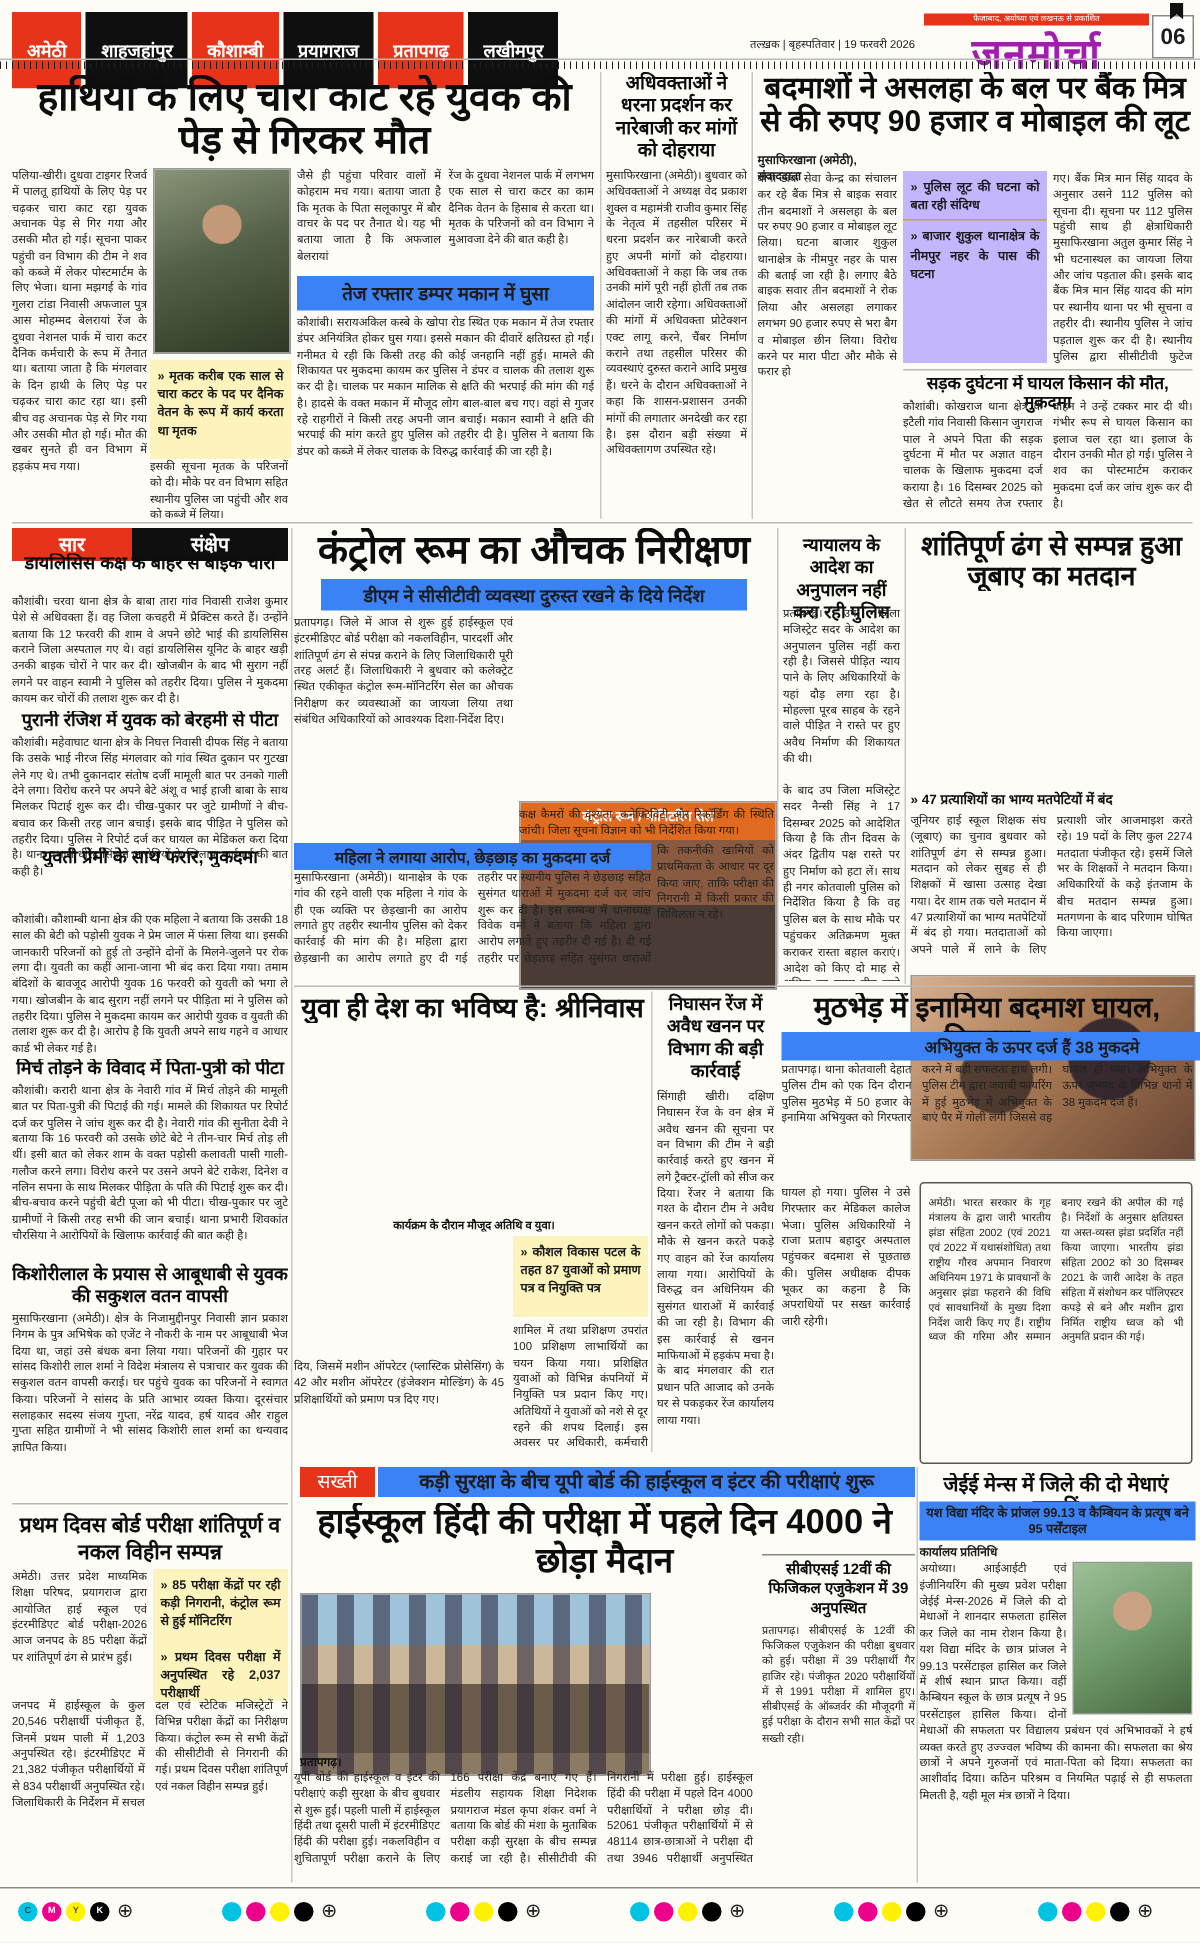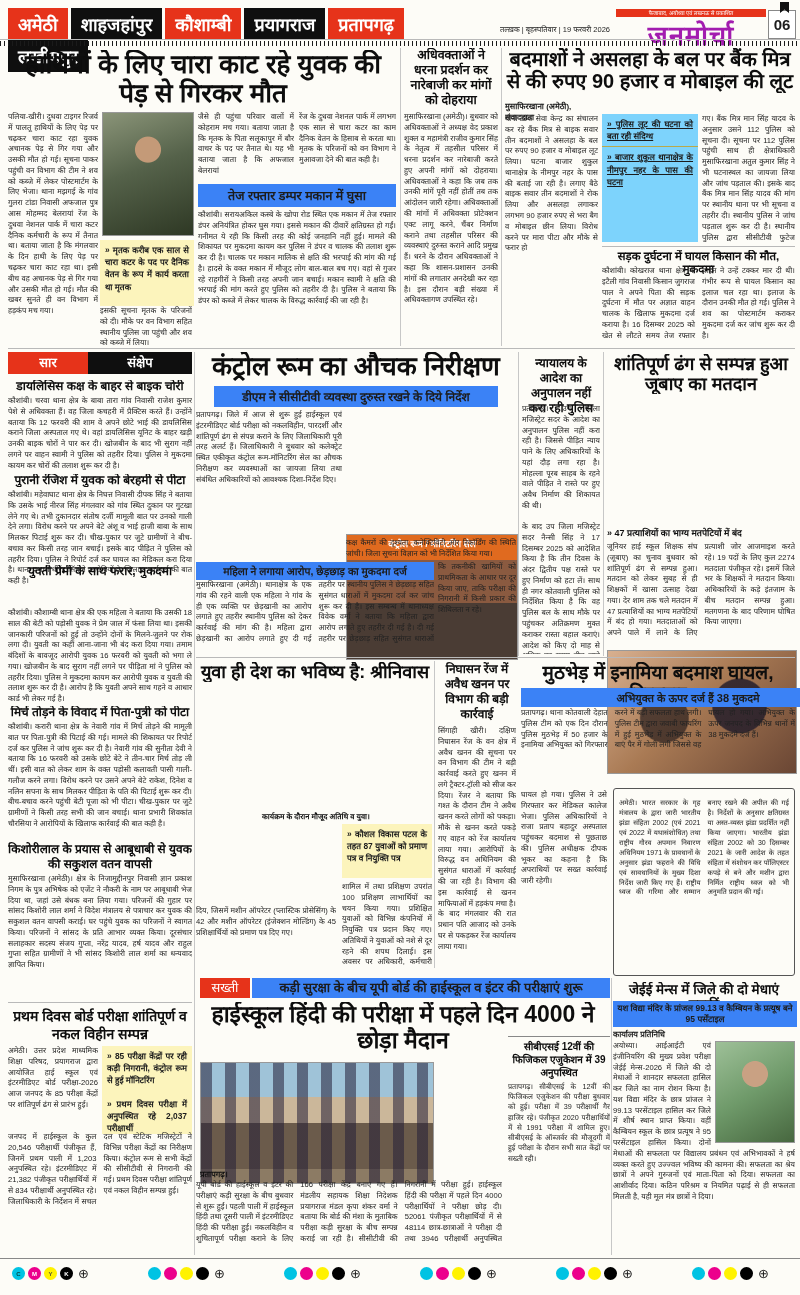--- a/index.html
+++ b/index.html
@@ -5,21 +5,21 @@
   html,body{margin:0;padding:0;background:#e9e7e0;}
   .page{position:relative;width:800px;height:1295px;background:#fdfcf7;overflow:hidden;
         font-family:"Liberation Sans","DejaVu Sans",sans-serif;color:#1c1c1c;}
   .abs{position:absolute;overflow:hidden;}
   .hl{font-weight:bold;color:#0d0d0d;line-height:1.12;text-align:center;}
   .body{font-size:7.6px;line-height:1.42;text-align:justify;color:#222;}
   .cols2{column-count:2;column-gap:7px;}
   .cols3{column-count:3;column-gap:7px;}
   .ysub{background:#3b82f6;font-weight:bold;text-align:center;}
   .ybox{background:#fcf4bc;font-weight:bold;font-size:8.4px;line-height:1.45;padding:4px 5px;text-align:justify;}
-  .tag{display:inline-block;color:#fff;font-weight:bold;font-size:18px;padding:4px 10px;margin-right:3px;}
+  .tag{display:inline-block;color:#fff;font-weight:bold;font-size:12px;padding:17px 10px;margin-right:3px;}
   .tag.red{background:#e6331a;} .tag.blk{background:#0f0f0f;}
   .vline{position:absolute;width:1px;background:#c7c7c7;}
   .hline{position:absolute;height:1px;background:#b9b9b9;}
   .photo{position:relative;}
   .caption{font-size:7.5px;font-weight:bold;color:#111;}
   .dot{width:13px;height:13px;border-radius:50%;display:inline-flex;align-items:center;justify-content:center;
        font-size:6px;font-weight:bold;margin-right:3px;}
   .dc{background:#00c3e3;color:#044;} .dm{background:#ec008c;color:#fff;}
   .dy{background:#fff200;color:#553;} .dk{background:#000;color:#fff;}
   .cross{font-size:13px;color:#222;margin-left:2px;}
@@ -57,37 +57,37 @@
   <div class="vline" style="left:400px;top:48px;height:298px;"></div>
   <div class="vline" style="left:501px;top:48px;height:298px;"></div>
   <div class="abs" style="left:404px;top:48px;width:94px;height:298px;">
     <div class="hl" style="font-size:12.5px;line-height:1.2;">अधिवक्ताओं ने धरना प्रदर्शन कर नारेबाजी कर मांगों को दोहराया</div>
     <div class="body" style="margin-top:4px;height:225px;overflow:hidden;">मुसाफिरखाना (अमेठी)। बुधवार को अधिवक्ताओं ने अध्यक्ष वेद प्रकाश शुक्ल व महामंत्री राजीव कुमार सिंह के नेतृत्व में तहसील परिसर में धरना प्रदर्शन कर नारेबाजी करते हुए अपनी मांगों को दोहराया। अधिवक्ताओं ने कहा कि जब तक उनकी मांगें पूरी नहीं होतीं तब तक आंदोलन जारी रहेगा। अधिवक्ताओं की मांगों में अधिवक्ता प्रोटेक्शन एक्ट लागू करने, चैंबर निर्माण कराने तथा तहसील परिसर की व्यवस्थाएं दुरुस्त कराने आदि प्रमुख हैं। धरने के दौरान अधिवक्ताओं ने कहा कि शासन-प्रशासन उनकी मांगों की लगातार अनदेखी कर रहा है। इस दौरान बड़ी संख्या में अधिवक्तागण उपस्थित रहे।</div>
   </div>
 
   <div class="abs hl" style="left:505px;top:48px;width:290px;font-size:20px;">बदमाशों ने असलहा के बल पर बैंक मित्र से की रुपए 90 हजार व मोबाइल की लूट</div>
   <div class="abs" style="left:505px;top:100px;width:93px;font-size:8px;font-weight:bold;">मुसाफिरखाना (अमेठी), संवाददाता</div>
   <div class="abs body" style="left:505px;top:114px;width:93px;height:231px;">बीना डाक सेवा केन्द्र का संचालन कर रहे बैंक मित्र से बाइक सवार तीन बदमाशों ने असलहा के बल पर रुपए 90 हजार व मोबाइल लूट लिया। घटना बाजार शुकुल थानाक्षेत्र के नीमपुर नहर के पास की बताई जा रही है। लगाए बैठे बाइक सवार तीन बदमाशों ने रोक लिया और असलहा लगाकर लगभग 90 हजार रुपए से भरा बैग व मोबाइल छीन लिया। विरोध करने पर मारा पीटा और मौके से फरार हो</div>
-  <div class="abs" style="left:602px;top:114px;width:96px;height:128px;background:#7dd3fc;padding:0;text-decoration:underline;">
+  <div class="abs" style="left:602px;top:114px;width:96px;height:128px;background:#c4b5fd;padding:0;">
     <div class="ybox" style="background:none;border-bottom:1px solid #b9a94a;">» पुलिस लूट की घटना को बता रही संदिग्ध</div>
     <div class="ybox" style="background:none;">» बाजार शुकुल थानाक्षेत्र के नीमपुर नहर के पास की घटना</div>
   </div>
   <div class="abs body" style="left:702px;top:114px;width:93px;height:128px;">गए। बैंक मित्र मान सिंह यादव के अनुसार उसने 112 पुलिस को सूचना दी। सूचना पर 112 पुलिस पहुंची साथ ही क्षेत्राधिकारी मुसाफिरखाना अतुल कुमार सिंह ने भी घटनास्थल का जायजा लिया और जांच पड़ताल की। इसके बाद बैंक मित्र मान सिंह यादव की मांग पर स्थानीय थाना पर भी सूचना व तहरीर दी। स्थानीय पुलिस ने जांच पड़ताल शुरू कर दी है। स्थानीय पुलिस द्वारा सीसीटीवी फुटेज खंगाला जा रहा है।</div>
 
   <div class="hline" style="left:602px;top:246px;width:193px;"></div>
   <div class="abs hl" style="left:602px;top:250px;width:193px;font-size:11.5px;">सड़क दुर्घटना में घायल किसान की मौत, मुकदमा</div>
   <div class="abs body cols2" style="left:602px;top:266px;width:193px;height:79px;">कौशांबी। कोखराज थाना क्षेत्र के इटैली गांव निवासी किसान जुगराज पाल ने अपने पिता की सड़क दुर्घटना में मौत पर अज्ञात वाहन चालक के खिलाफ मुकदमा दर्ज कराया है। 16 दिसम्बर 2025 को खेत से लौटते समय तेज रफ्तार वाहन ने उन्हें टक्कर मार दी थी। गंभीर रूप से घायल किसान का इलाज चल रहा था। इलाज के दौरान उनकी मौत हो गई। पुलिस ने शव का पोस्टमार्टम कराकर मुकदमा दर्ज कर जांच शुरू कर दी है।</div>
 
   <div class="hline" style="left:8px;top:348px;width:787px;"></div>
 
   <div class="vline" style="left:194px;top:352px;height:903px;"></div>
   <div class="abs" style="left:8px;top:352px;width:80px;height:22px;background:#e6331a;color:#fff;font-weight:bold;font-size:13px;text-align:center;line-height:22px;">सार</div>
   <div class="abs" style="left:88px;top:352px;width:104px;height:22px;background:#0f0f0f;color:#fff;font-weight:bold;font-size:13px;text-align:center;line-height:22px;">संक्षेप</div>
 
-  <div class="abs hl" style="left:8px;top:380px;width:184px;font-size:12px;">डायलिसिस कक्ष के बाहर से बाइक चोरी</div>
+  <div class="abs hl" style="left:8px;top:369px;width:184px;font-size:12px;">डायलिसिस कक्ष के बाहर से बाइक चोरी</div>
   <div class="abs body" style="left:8px;top:396px;width:184px;height:74px;">कौशांबी। चरवा थाना क्षेत्र के बाबा तारा गांव निवासी राजेश कुमार पेशे से अधिवक्ता हैं। वह जिला कचहरी में प्रैक्टिस करते हैं। उन्होंने बताया कि 12 फरवरी की शाम वे अपने छोटे भाई की डायलिसिस कराने जिला अस्पताल गए थे। वहां डायलिसिस यूनिट के बाहर खड़ी उनकी बाइक चोरों ने पार कर दी। खोजबीन के बाद भी सुराग नहीं लगने पर वाहन स्वामी ने पुलिस को तहरीर दिया। पुलिस ने मुकदमा कायम कर चोरों की तलाश शुरू कर दी है।</div>
 
   <div class="abs hl" style="left:8px;top:474px;width:184px;font-size:12px;">पुरानी रंजिश में युवक को बेरहमी से पीटा</div>
   <div class="abs body" style="left:8px;top:490px;width:184px;height:98px;">कौशांबी। महेवाघाट थाना क्षेत्र के निघत्त निवासी दीपक सिंह ने बताया कि उसके भाई नीरज सिंह मंगलवार को गांव स्थित दुकान पर गुटखा लेने गए थे। तभी दुकानदार संतोष दर्जी मामूली बात पर उनको गाली देने लगा। विरोध करने पर अपने बेटे अंशू व भाई हाजी बाबा के साथ मिलकर पिटाई शुरू कर दी। चीख-पुकार पर जुटे ग्रामीणों ने बीच-बचाव कर किसी तरह जान बचाई। इसके बाद पीड़ित ने पुलिस को तहरीर दिया। पुलिस ने रिपोर्ट दर्ज कर घायल का मेडिकल करा दिया है। थाना प्रभारी धीरेंद्र सिंह ने आरोपियों के खिलाफ कार्रवाई की बात कही है।</div>
 
   <div class="abs hl" style="left:8px;top:565px;width:184px;font-size:12px;">युवती प्रेमी के साथ फरार, मुकदमा</div>
   <div class="abs body" style="left:8px;top:608px;width:184px;height:94px;">कौशांबी। कौशाम्बी थाना क्षेत्र की एक महिला ने बताया कि उसकी 18 साल की बेटी को पड़ोसी युवक ने प्रेम जाल में फंसा लिया था। इसकी जानकारी परिजनों को हुई तो उन्होंने दोनों के मिलने-जुलने पर रोक लगा दी। युवती का कहीं आना-जाना भी बंद करा दिया गया। तमाम बंदिशों के बावजूद आरोपी युवक 16 फरवरी को युवती को भगा ले गया। खोजबीन के बाद सुराग नहीं लगने पर पीड़िता मां ने पुलिस को तहरीर दिया। पुलिस ने मुकदमा कायम कर आरोपी युवक व युवती की तलाश शुरू कर दी है। आरोप है कि युवती अपने साथ गहने व आधार कार्ड भी लेकर गई है।</div>
 
   <div class="abs hl" style="left:8px;top:706px;width:184px;font-size:12px;">मिर्च तोड़ने के विवाद में पिता-पुत्री को पीटा</div>
   <div class="abs body" style="left:8px;top:722px;width:184px;height:116px;">कौशांबी। करारी थाना क्षेत्र के नेवारी गांव में मिर्च तोड़ने की मामूली बात पर पिता-पुत्री की पिटाई की गई। मामले की शिकायत पर रिपोर्ट दर्ज कर पुलिस ने जांच शुरू कर दी है। नेवारी गांव की सुनीता देवी ने बताया कि 16 फरवरी को उसके छोटे बेटे ने तीन-चार मिर्च तोड़ ली थीं। इसी बात को लेकर शाम के वक्त पड़ोसी कलावती पासी गाली-गलौज करने लगा। विरोध करने पर उसने अपने बेटे राकेश, दिनेश व नलिन सपना के साथ मिलकर पीड़िता के पति की पिटाई शुरू कर दी। बीच-बचाव करने पहुंची बेटी पूजा को भी पीटा। चीख-पुकार पर जुटे ग्रामीणों ने किसी तरह सभी की जान बचाई। थाना प्रभारी शिवकांत चौरसिया ने आरोपियों के खिलाफ कार्रवाई की बात कही है।</div>

